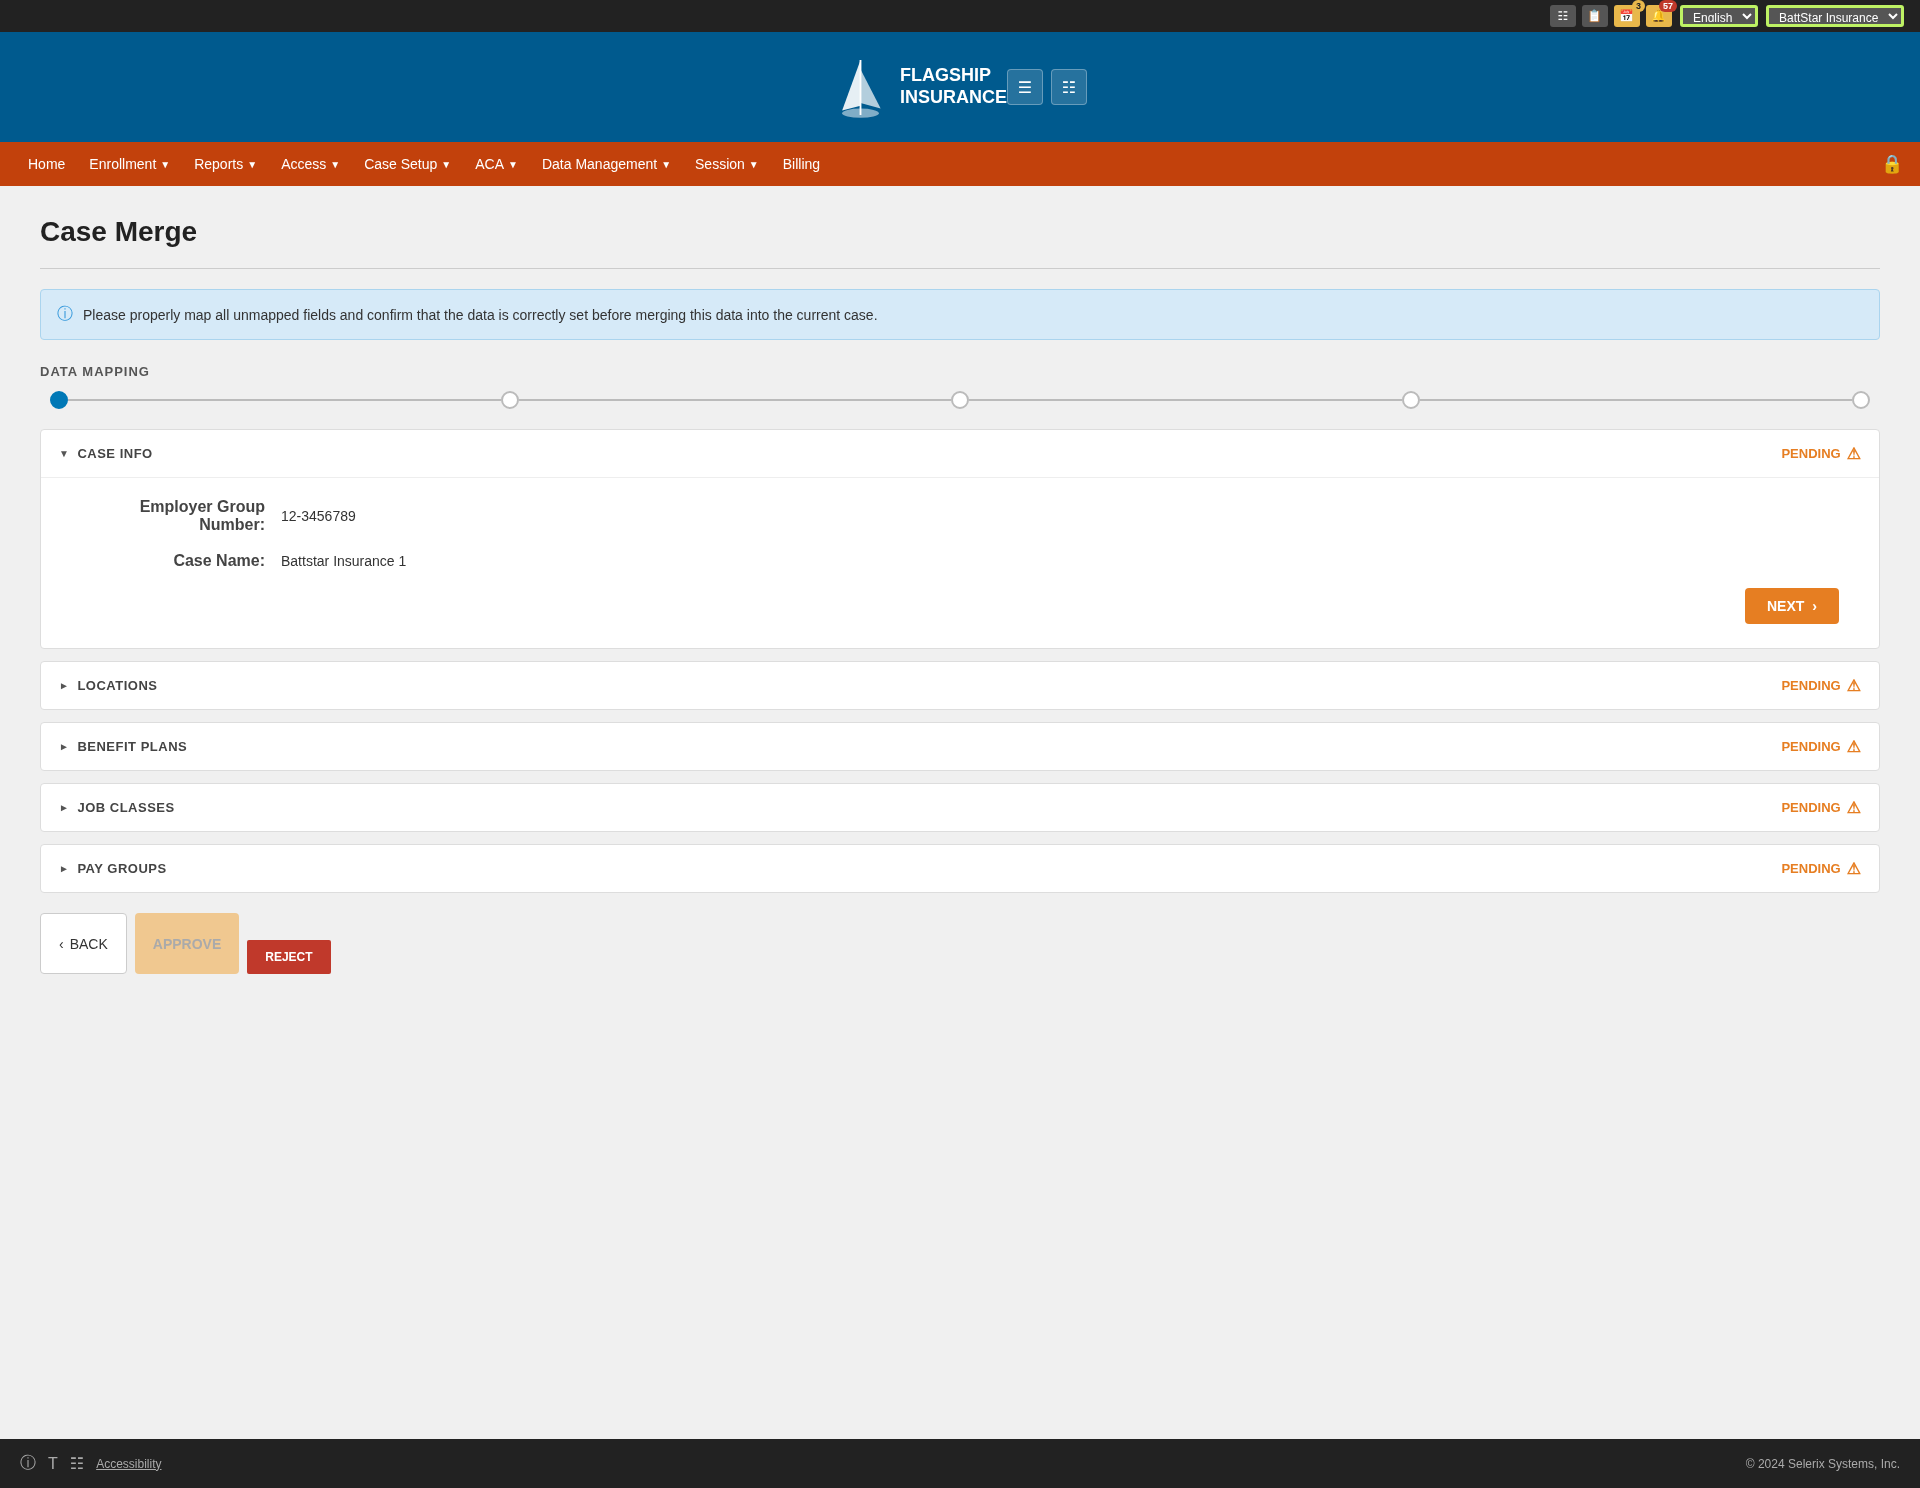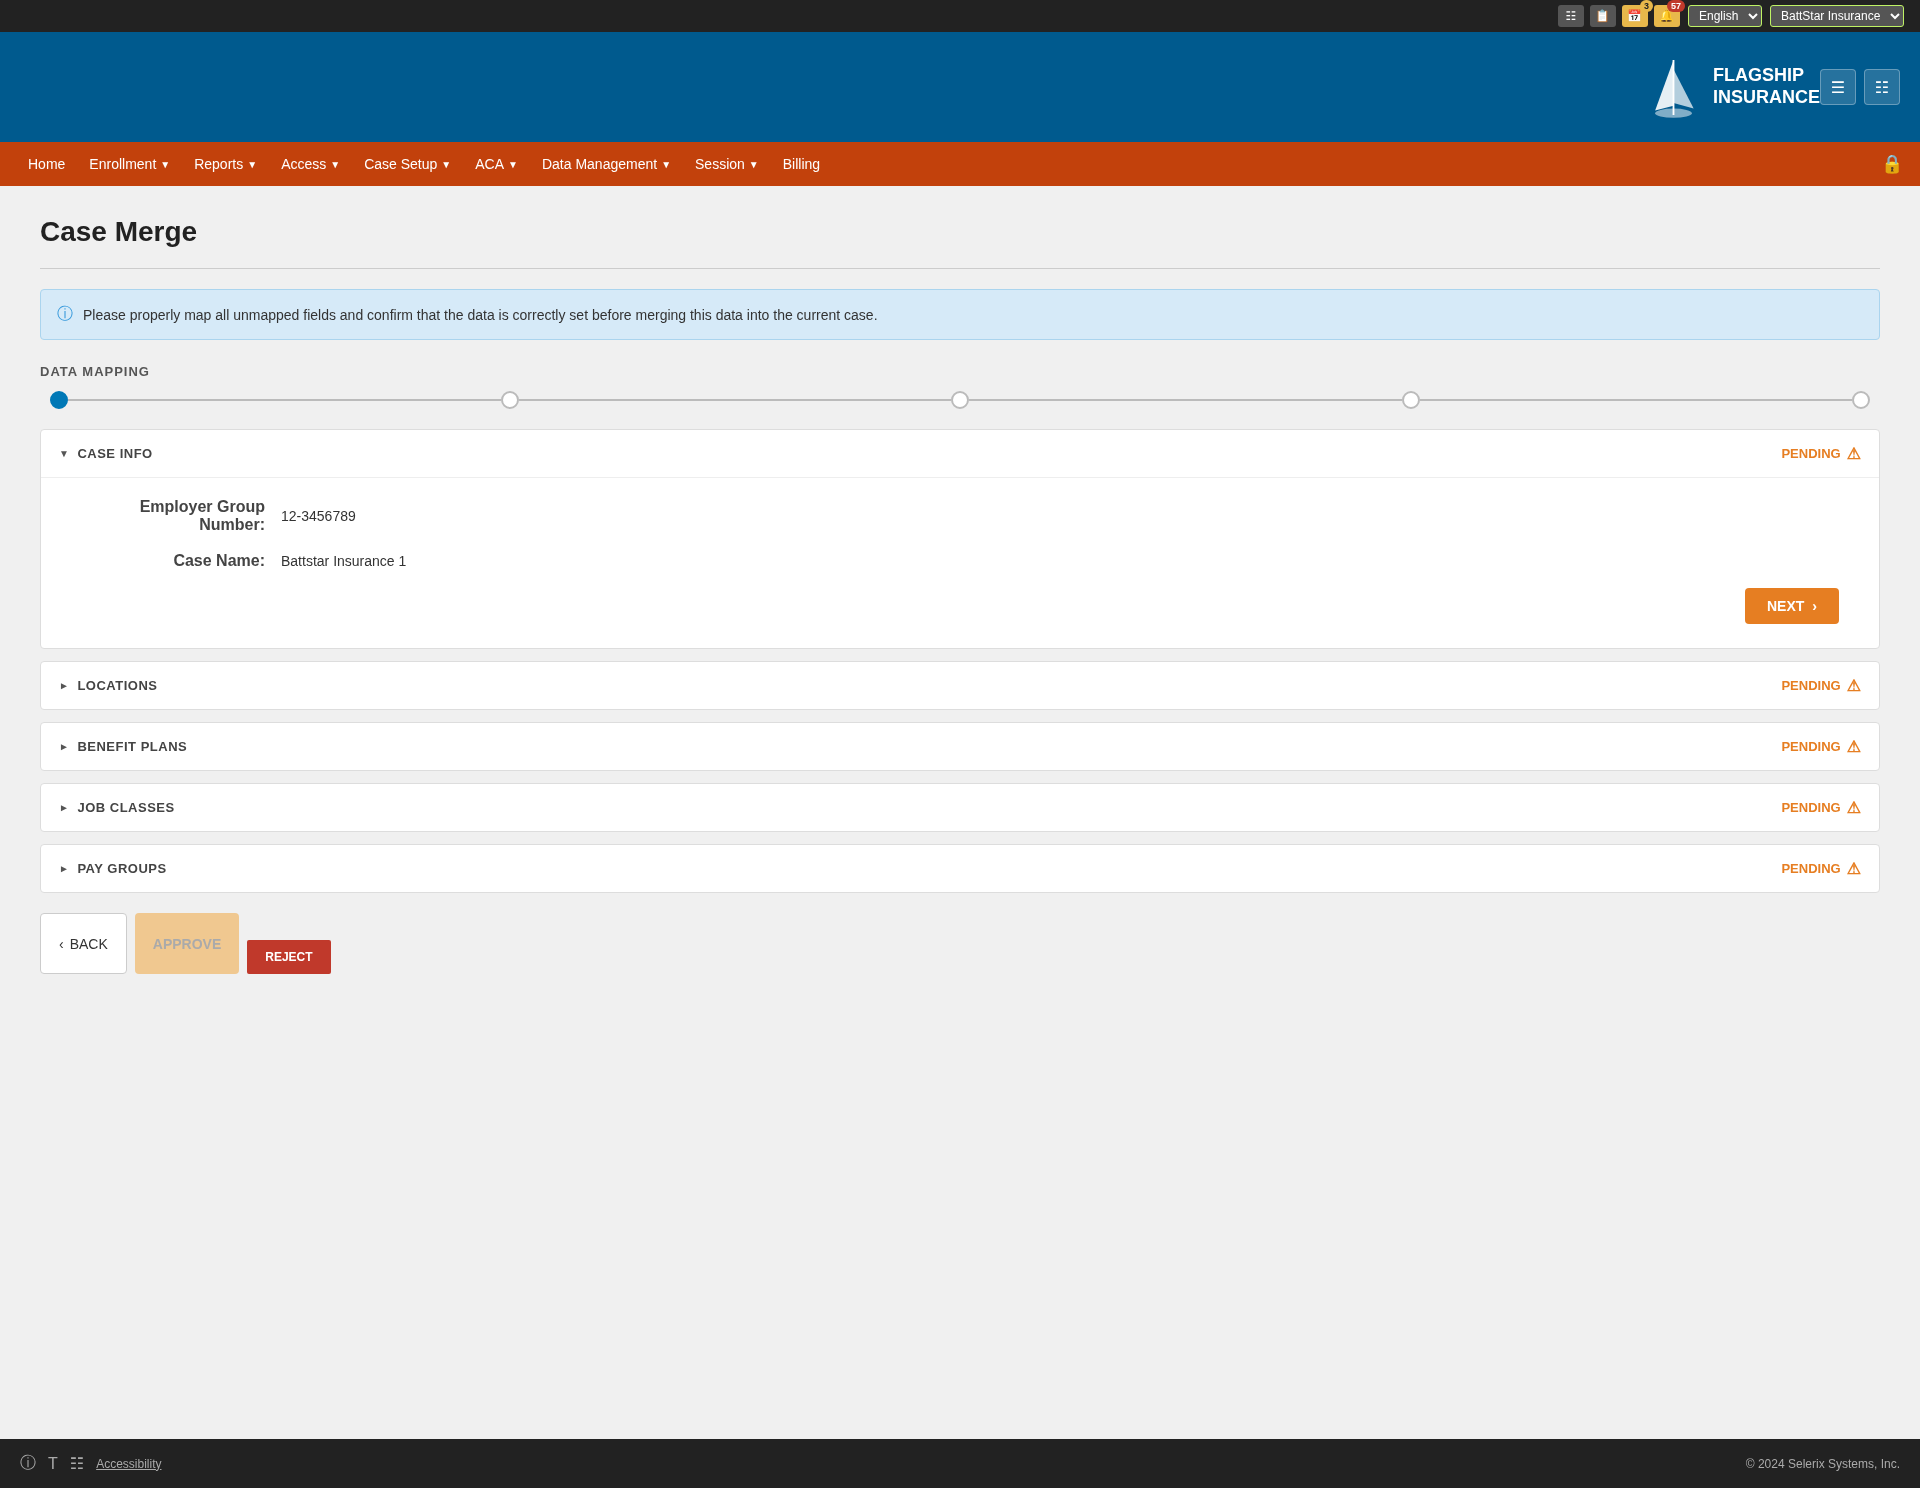--- a/index.html
+++ b/index.html
@@ -44,34 +44,34 @@
       color: #222;
       border-radius: 10px;
       font-size: 9px;
       padding: 1px 4px;
       font-weight: bold;
     }
     .badge.red { background: #c0392b; color: #fff; }
     .top-bar select {
       background: #555;
       color: #fff;
-      border: 1px solid #bef264;
+      border: 3px solid #bef264;
       padding: 2px 6px;
       font-size: 12px;
       border-radius: 3px;
       height: 22px;
     }
 
     
     .header {
       background: #005a8e;
       padding: 10px 20px;
       display: flex;
       align-items: center;
-      justify-content: flex-end;
+      justify-content: center;
       height: 110px;
     }
     .logo-area {
       display: flex;
       align-items: center;
       gap: 12px;
     }
     .logo-text {
       color: #fff;
       font-size: 18px;

